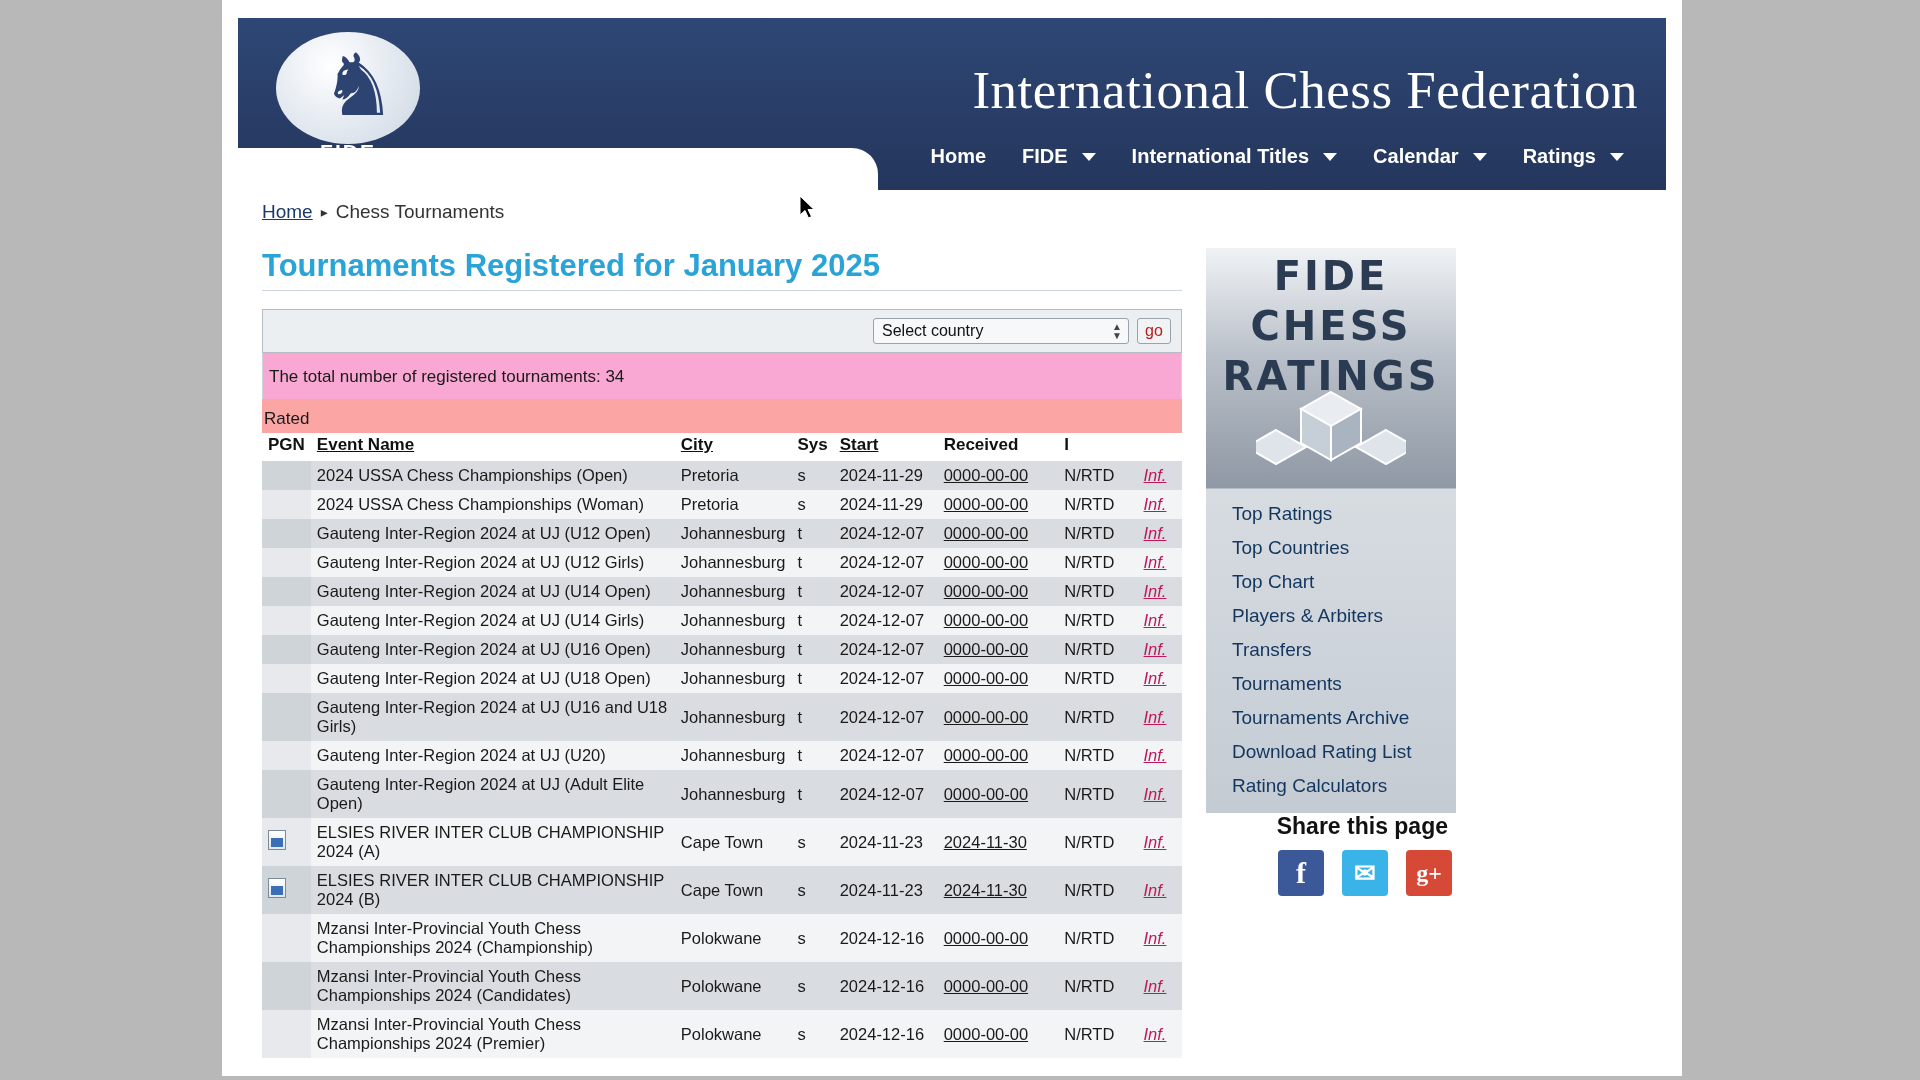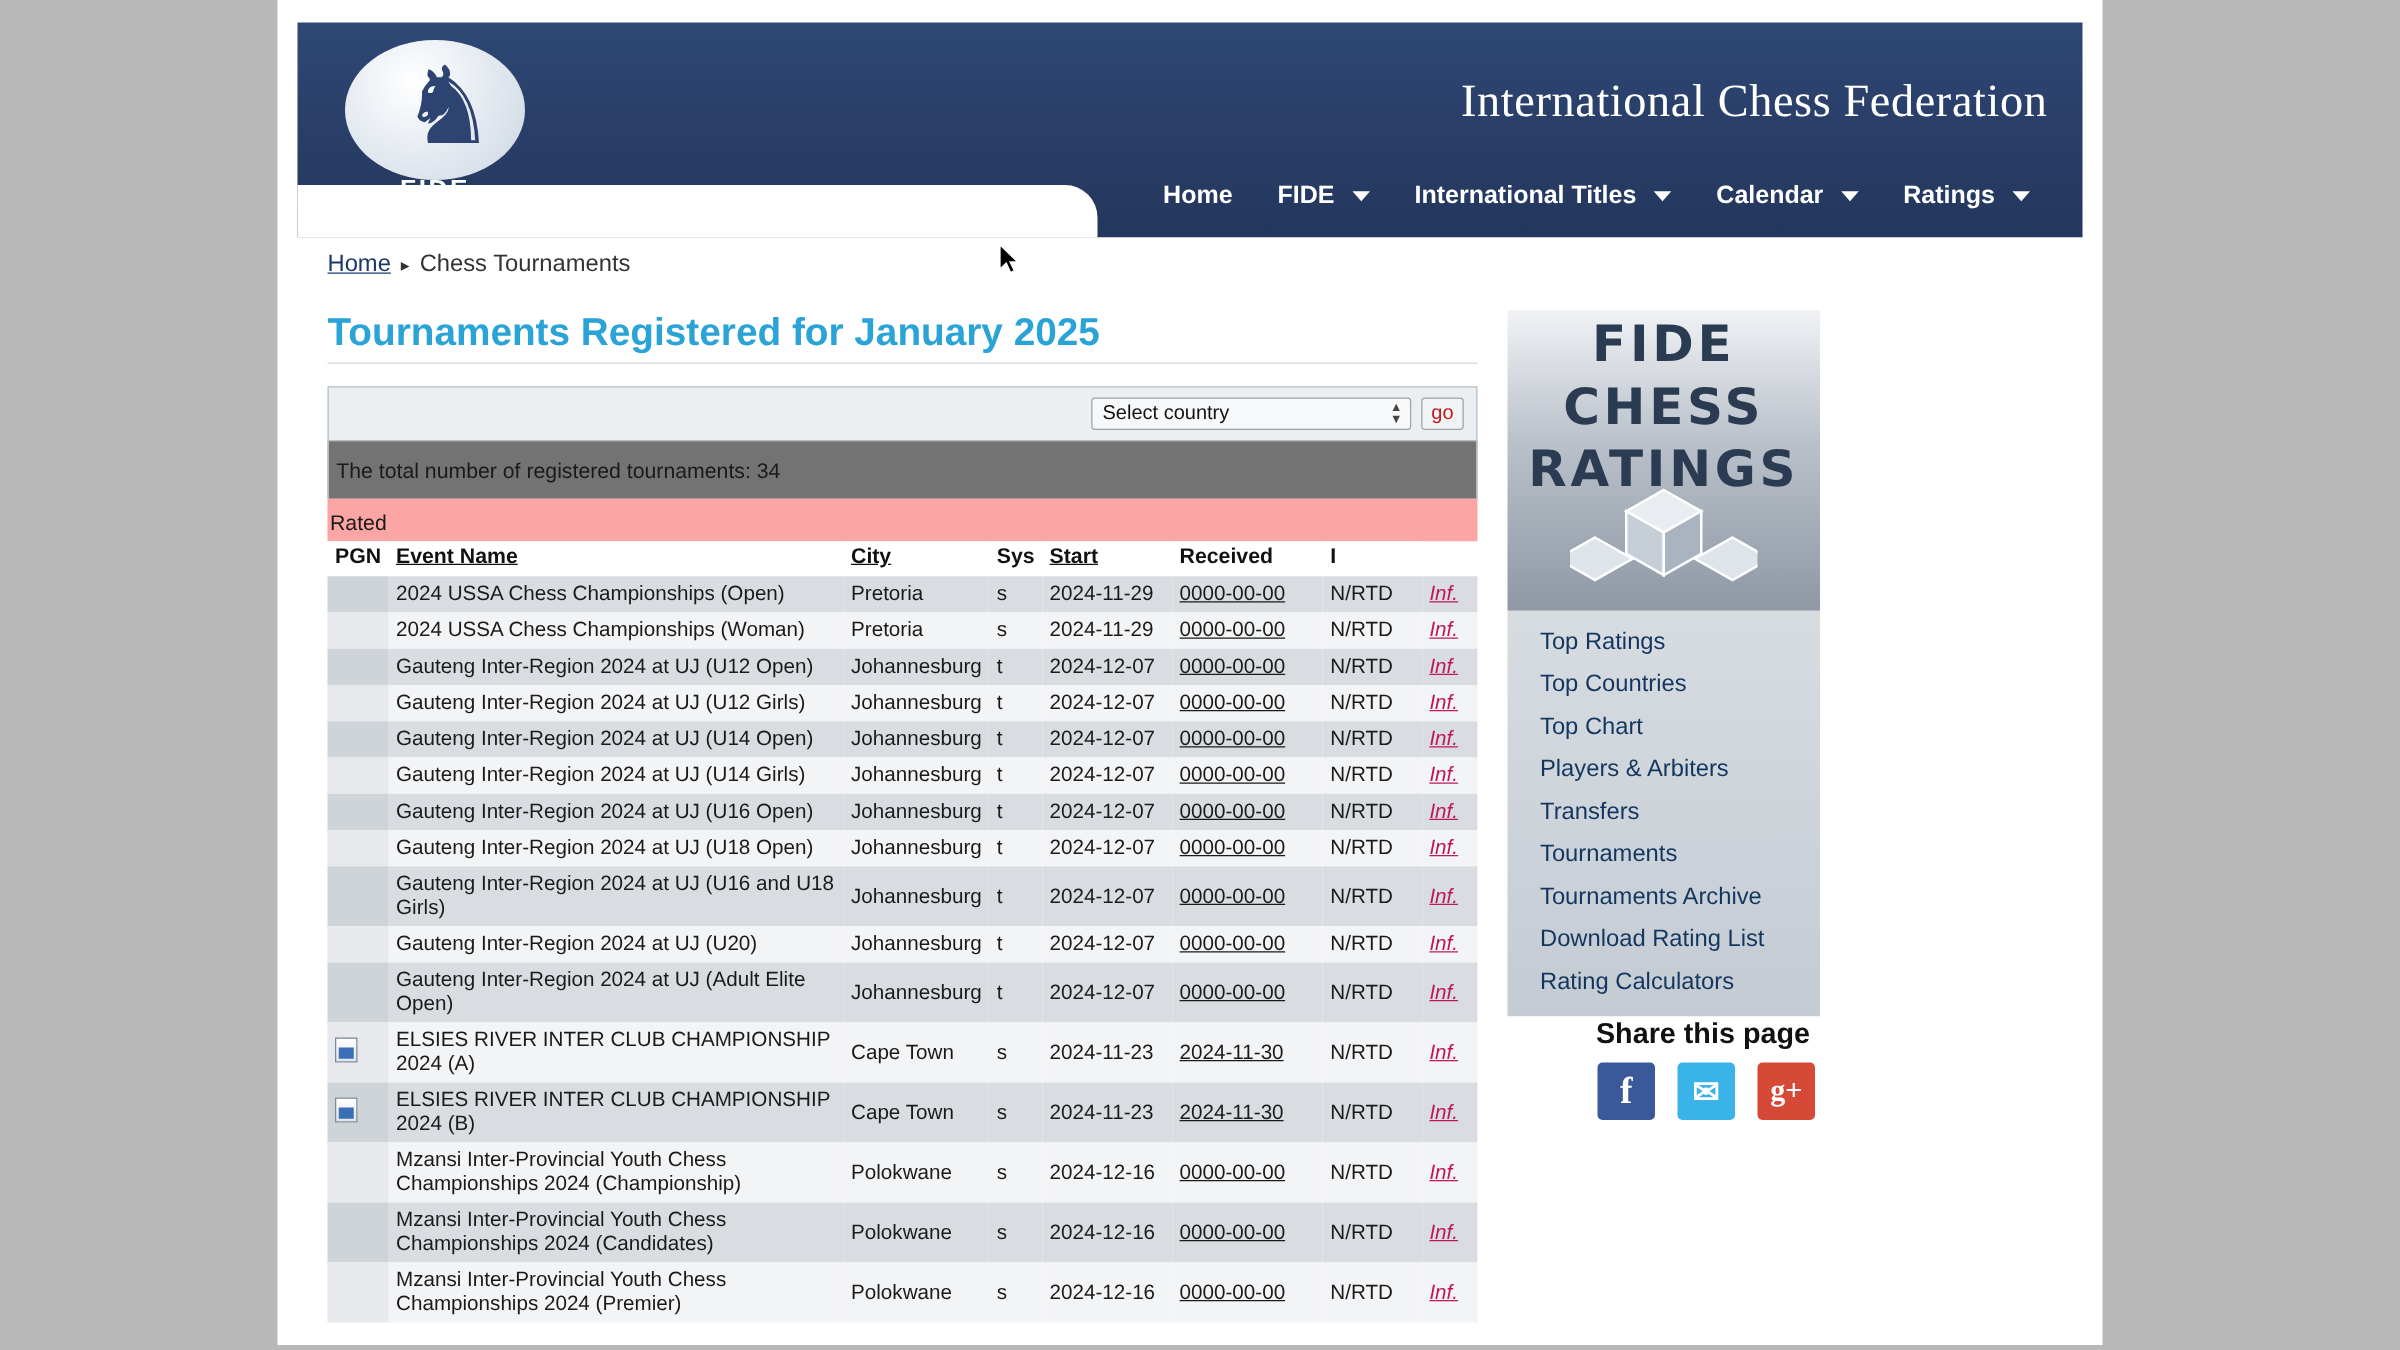--- a/index.html
+++ b/index.html
@@ -79,21 +79,21 @@
     color: #ffffff;
     font-size: 21px;
     font-weight: bold;
     letter-spacing: 2px;
   }
   .site-title {
     position: absolute;
     right: 28px; top: 42px;
     color: #ffffff;
     font-family: "Liberation Serif", serif;
-    font-size: 37px;
+    font-size: 53px;
     letter-spacing: 0.5px;
   }
   .mainnav {
     position: absolute;
     right: 24px; bottom: 18px;
     display: flex;
     align-items: center;
     gap: 0px;
   }
   .nav-item {
@@ -187,21 +187,21 @@
     width: 34px; height: 26px;
     border: 1px solid #9aa2ab;
     background: #f1f3f5;
     border-radius: 3px;
     font-size: 16px;
     color: #b91c1c;
     display: flex; align-items: center; justify-content: center;
     cursor: pointer;
   }
   .info-panel {
-    background: #737373;
+    background: #f9a8d4;
     border-left: 1px solid #cfd4d9;
     border-right: 1px solid #cfd4d9;
     padding: 12px 0 10px 6px;
     font-size: 17px;
     color: #1a1a1a;
   }
   .info-panel div { padding: 2px 0; }
   .rated-label {
     font-size: 17px;
     color: #1a1a1a;

